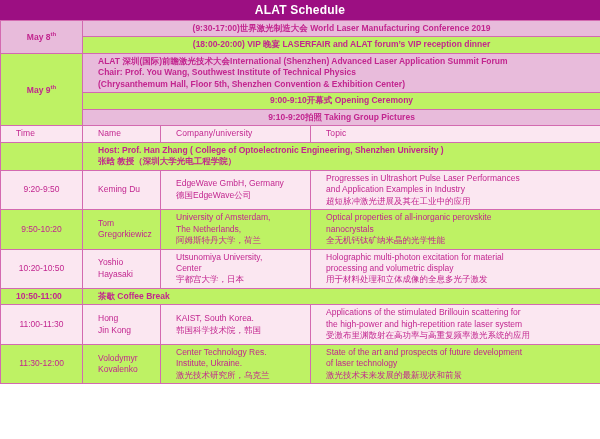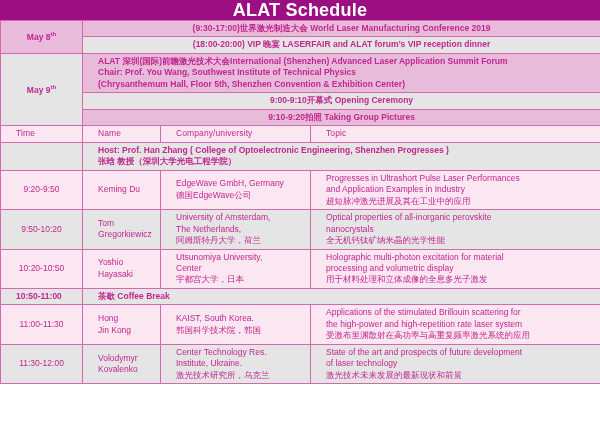--- a/index.html
+++ b/index.html
@@ -17,21 +17,21 @@
   .sched {
     width: 600px;
     height: 439px;
     box-sizing: border-box;
     position: relative;
   }
   .title-bar {
     height: 20px;
     background: #9c0f82;
     color: #ffffff;
-    font-size: 18px;
+    font-size: 12px;
     font-weight: bold;
     text-align: center;
     line-height: 20px;
     letter-spacing: 0.2px;
   }
   table.grid {
     width: 600px;
     border-collapse: collapse;
     table-layout: fixed;
   }
@@ -39,21 +39,21 @@
     border: 1px solid #d36ab0;
     color: #c2268f;
     font-size: 8.5px;
     padding: 2px 15px;
     vertical-align: middle;
     line-height: 1.35;
   }
   
   .bg-pink   { background: #e8bbdb; }
   .bg-lpink  { background: #fbe7f1; }
-  .bg-white  { background: #e5e5e5; }
+  .bg-white  { background: #bef264; }
   .date-cell {
     text-align: center;
     font-weight: bold;
     font-size: 9.5px;
     vertical-align: middle;
   }
   .date-cell sup { font-size: 6px; }
   .banner {
     text-align: center;
     font-weight: bold;
@@ -131,21 +131,21 @@
       <tr>
         <td class="colhead bg-lpink">Time</td>
         <td class="colhead bg-lpink">Name</td>
         <td class="colhead bg-lpink">Company/university</td>
         <td class="colhead bg-lpink">Topic</td>
       </tr>
 
       <tr>
         <td class="bg-white"></td>
         <td class="host bg-white" colspan="3">
-          <span class="cn">Host: Prof. Han Zhang ( College of Optoelectronic Engineering, Shenzhen Progresses )</span>
+          <span class="cn">Host: Prof. Han Zhang ( College of Optoelectronic Engineering, Shenzhen University )</span>
           <span class="cn">张晗 教授（深圳大学光电工程学院）</span>
         </td>
       </tr>
 
       <tr>
         <td class="time bg-lpink">9:20-9:50</td>
         <td class="name bg-lpink">
           <span class="cn">Keming Du</span>
           <span class="cn"></span>
         </td>

